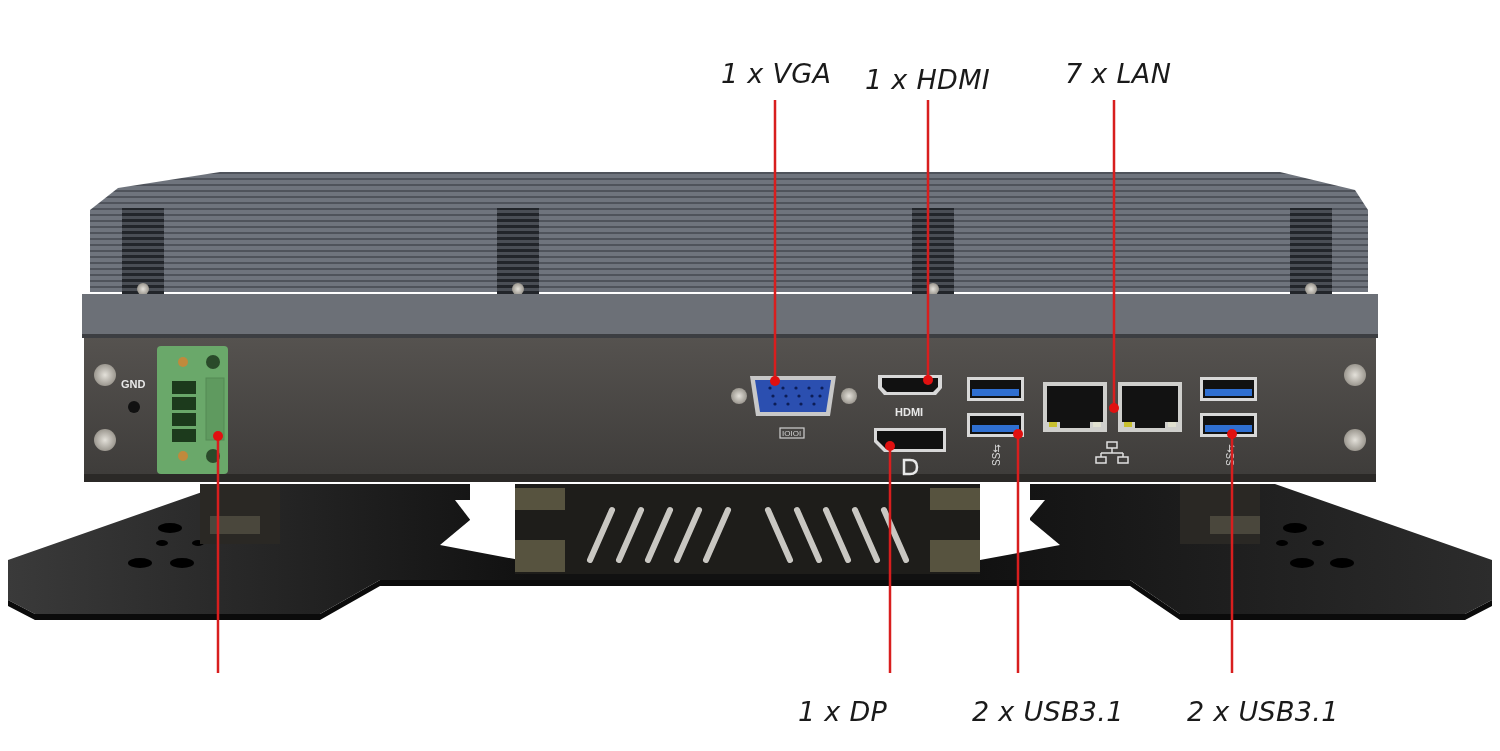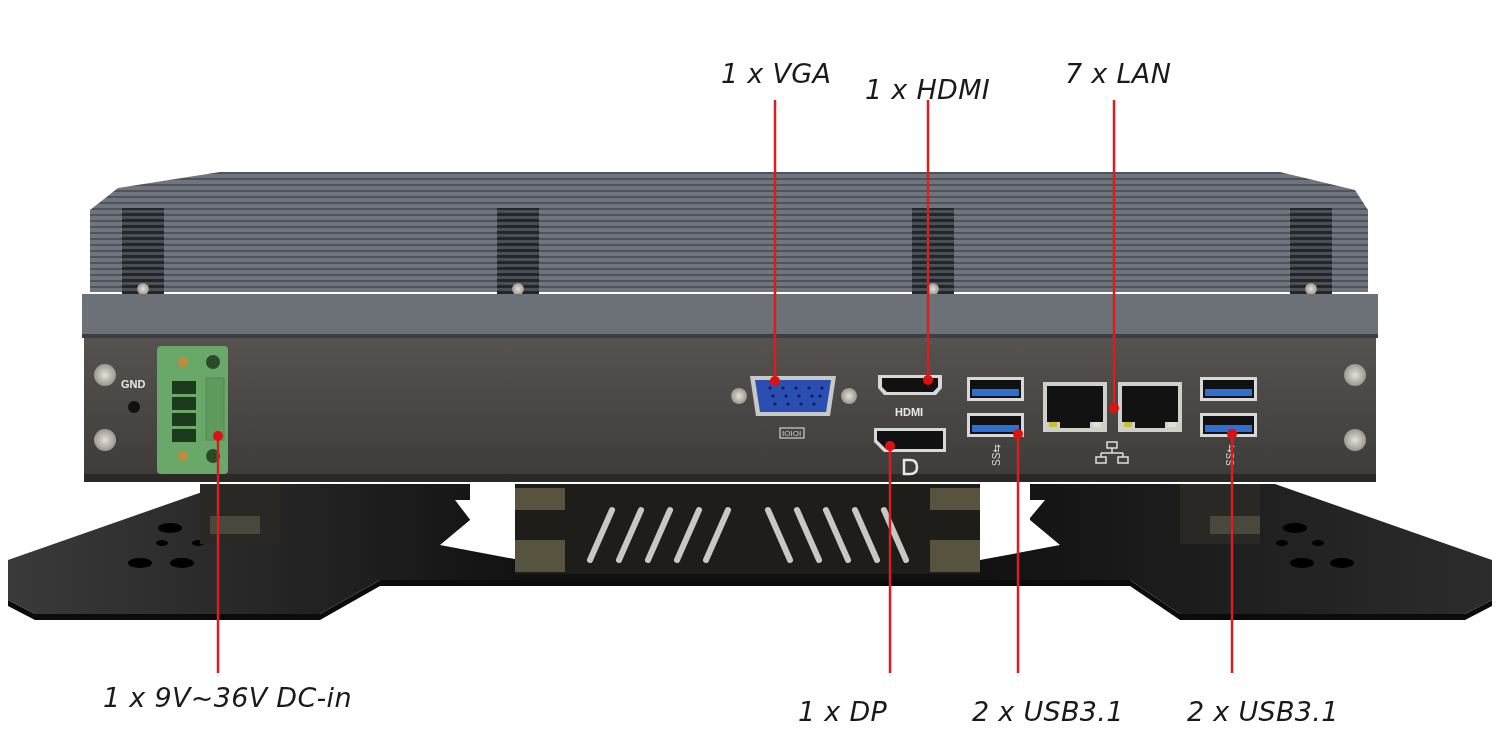--- a/index.html
+++ b/index.html
@@ -223,19 +223,18 @@
     <circle cx="1114" cy="408" r="5"></circle>
     <circle cx="218" cy="436" r="5"></circle>
     <circle cx="890" cy="446" r="5"></circle>
     <circle cx="1018" cy="434" r="5"></circle>
     <circle cx="1232" cy="434" r="5"></circle>
   </g>
 </svg>
 
 
 <div class="label" style="left:721px;top:58px;">1 x VGA</div>
-<div class="label" style="left:865px;top:74px;text-align:center;">1 x HDMI</div>
+<div class="label" style="left:865px;top:64px;text-align:center;">1 x HDMI</div>
 <div class="label" style="left:1065px;top:58px;">7 x LAN</div>
-<div class="label" style="left:103px;top:682px;">1 x 9V~36V DC-in</div>
 <div class="label" style="left:798px;top:696px;">1 x DP</div>
 <div class="label" style="left:972px;top:696px;">2 x USB3.1</div>
 <div class="label" style="left:1187px;top:696px;">2 x USB3.1</div>
 </div>
 
 </body></html>

